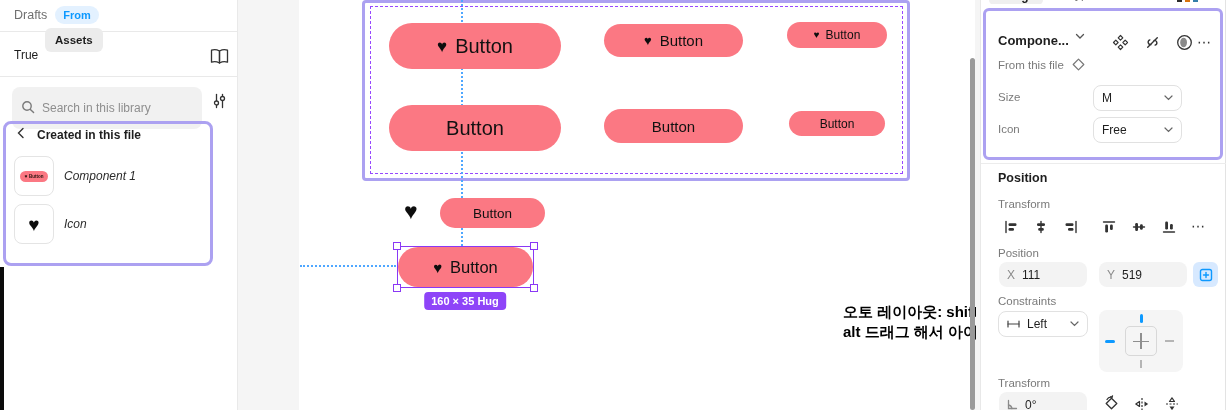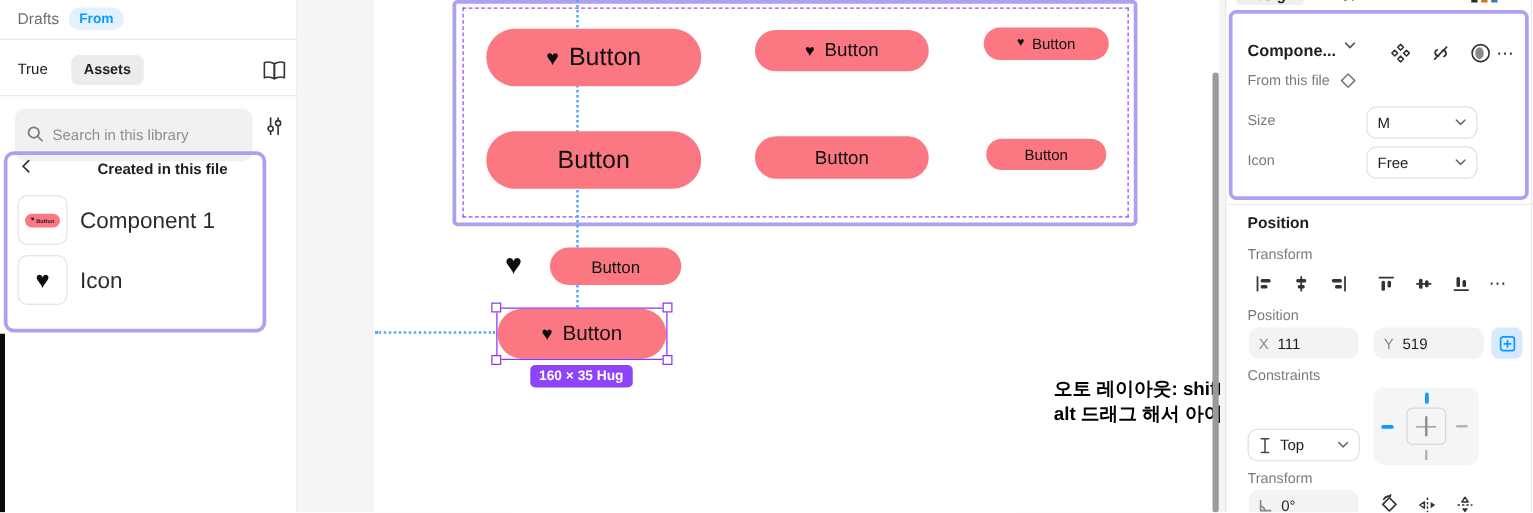--- a/index.html
+++ b/index.html
@@ -13,21 +13,21 @@
   .gray-text { color:#6f6f6f; }
   .badge-free { background:#e3f1ff; color:#0d99ff; font-size:11px; font-weight:600; padding:3px 8px; border-radius:10px; }
   .hdiv { background:#e9e9e9; height:1px; }
   .tab-pill { background:#ececec; color:#1e1e1e; font-weight:700; font-size:11.5px; padding:6px 10px; border-radius:6px; }
   .search-box { background:#f1f1f1; border-radius:8px; display:flex; align-items:center; gap:7px; padding:0 9px; }
   .search-box input { border:none; outline:none; background:transparent; font-size:12px; width:150px; color:#1e1e1e; font-family:"Liberation Sans",sans-serif; }
   .search-box input::placeholder { color:#8e8e8e; }
   .annotation { border:3px solid #aca1f1; border-radius:8px; pointer-events:none; }
   .thumb { width:40px; height:40px; background:#fff; border:1px solid #e4e4e4; border-radius:8px; display:flex; align-items:center; justify-content:center; }
   .mini-pill { background:#fb7883; border-radius:6px; width:28px; height:11px; display:flex; align-items:center; justify-content:center; gap:1.5px; color:#27140f; }
-  .item-label { font-size:18px; color:#2c2c2c; }
+  .item-label { font-size:12px; color:#2c2c2c;font-style:italic; }
 
   
   #canvas-bg { left:238px; top:0; width:742px; height:410px; background:#f5f5f5; }
   #canvas-frame { left:299px; top:0; width:676px; height:410px; background:#ffffff; }
   .pill { background:#fb7883; border-radius:999px; display:flex; align-items:center; justify-content:center; gap:8px; color:#111; font-weight:500; }
   .heart { color:#0d0d0d; line-height:1; }
   .set-annotation { border:3px solid #aca1f1; border-radius:4px; pointer-events:none; }
   .set-frame { background:#fff; border:1.5px dashed #9747ff; }
   .guide { border-color:#4fa7ff !important; }
   .sel-outline { border:1.5px solid #8a38f5; }
@@ -58,21 +58,21 @@
 
   <div id="sidebar" class="abs">
 
     <div class="abs" style="left:14px; top:6px; display:flex; align-items:center; gap:8px;">
       <span class="gray-text" style="font-size:12.5px;">Drafts</span>
       <span class="badge-free">From</span>
     </div>
     <div class="hdiv abs" style="left:0; top:31px; width:238px;"></div>
 
     <div class="abs" style="left:14px; top:48px; font-size:12px;">True</div>
-    <div class="abs tab-pill" style="left:45px; top:44px;margin-left:12px;">Assets</div>
+    <div class="abs tab-pill" style="left:45px; top:28px;">Assets</div>
     <div class="abs icon-btn" style="left:208px; top:45px; width:22px; height:22px;">
       <svg width="19" height="17" viewBox="0 0 19 17" fill="none" stroke="#333" stroke-width="1.3" stroke-linejoin="round">
         <path d="M1.5 2.2 C4.5 1 7 1.6 9.5 3 V15 C7 13.6 4.5 13 1.5 14.2 Z"></path>
         <path d="M17.5 2.2 C14.5 1 12 1.6 9.5 3 V15 C12 13.6 14.5 13 17.5 14.2 Z"></path>
       </svg>
     </div>
     <div class="hdiv abs" style="left:0; top:76px; width:238px;"></div>
 
     <div class="abs search-box" style="left:12px; top:87px; width:190px; height:42px;">
       <span>
@@ -93,21 +93,21 @@
     </div>
 
     <div class="abs annotation" style="left:3px; top:121px; width:210px; height:145px;"></div>
 
     <div class="abs" style="left:16px; top:127px; display:flex; align-items:center; gap:10px;">
       <span>
         <svg width="11" height="12" viewBox="0 0 11 12" fill="none" stroke="#333" stroke-width="1.4" stroke-linecap="round">
             <polyline points="7,1.5 2.5,6 7,10.5"></polyline>
           </svg>
       </span>
-      <span style="font-size:12px; font-weight:600;margin-left:41px;">Created in this file</span>
+      <span style="font-size:12px; font-weight:600;">Created in this file</span>
     </div>
 
     <div class="abs" style="left:14px; top:156px; display:flex; align-items:center; gap:10px;">
       <span class="thumb">
         <span class="mini-pill">
           <span style="font-size:5px;">♥</span>
           <span style="font-size:4.5px; font-weight:700;">Button</span>
         </span>
       </span>
       <span class="item-label">Component 1</span>
@@ -302,27 +302,27 @@
     </div>
     <div class="abs icon-btn" style="left:212px; top:262px; width:25px; height:25px; background:#d7e9ff; border-radius:6px;">
       <svg width="14" height="14" viewBox="0 0 14 14" fill="none" stroke="#0d99ff" stroke-width="1.4" stroke-linecap="round">
         <rect x="1.5" y="1.5" width="11" height="11" rx="2"></rect>
           <line x1="4.5" y1="7" x2="9.5" y2="7"></line>
           <line x1="7" y1="4.5" x2="7" y2="9.5"></line>
       </svg>
     </div>
 
     <div class="abs insp-label" style="left:17px; top:295px;">Constraints</div>
-    <div class="abs dd" style="left:17px; top:343px; width:90px; height:26px; gap:7px;">
-      <svg width="10" height="13" viewBox="0 0 10 13" stroke="#444" stroke-width="1.2" stroke-linecap="round">
-          <line x1="5" y1="1" x2="5" y2="12"></line>
-          <line x1="2" y1="1" x2="8" y2="1"></line>
-          <line x1="2" y1="12" x2="8" y2="12"></line>
-        </svg>
-      <span class="dd-val">Top</span>
+    <div class="abs dd" style="left:17px; top:311px; width:90px; height:26px; gap:7px;">
+      <svg width="13" height="10" viewBox="0 0 13 10" stroke="#444" stroke-width="1.2" stroke-linecap="round">
+          <line x1="1" y1="5" x2="12" y2="5"></line>
+          <line x1="1" y1="2" x2="1" y2="8"></line>
+          <line x1="12" y1="2" x2="12" y2="8"></line>
+        </svg>
+      <span class="dd-val">Left</span>
       <svg width="9" height="6" viewBox="0 0 9 6" fill="none" stroke="#666" stroke-width="1.2" stroke-linecap="round">
           <polyline points="1,1 4.5,4.5 8,1"></polyline>
         </svg>
     </div>
 
     <div class="abs cw" style="left:118px; top:310px; width:84px; height:62px;">
       <div class="abs cw-center" style="left:26px; top:16px; width:32px; height:30px;"></div>
       <div class="abs" style="left:34px; top:30.5px; width:16px; height:1.5px; background:#8f8f8f;"></div>
       <div class="abs" style="left:41.2px; top:23px; width:1.5px; height:16px; background:#8f8f8f;"></div>
       <div class="abs" style="left:40.5px; top:4px; width:3px; height:9px; background:#0d99ff; border-radius:2px;"></div>

